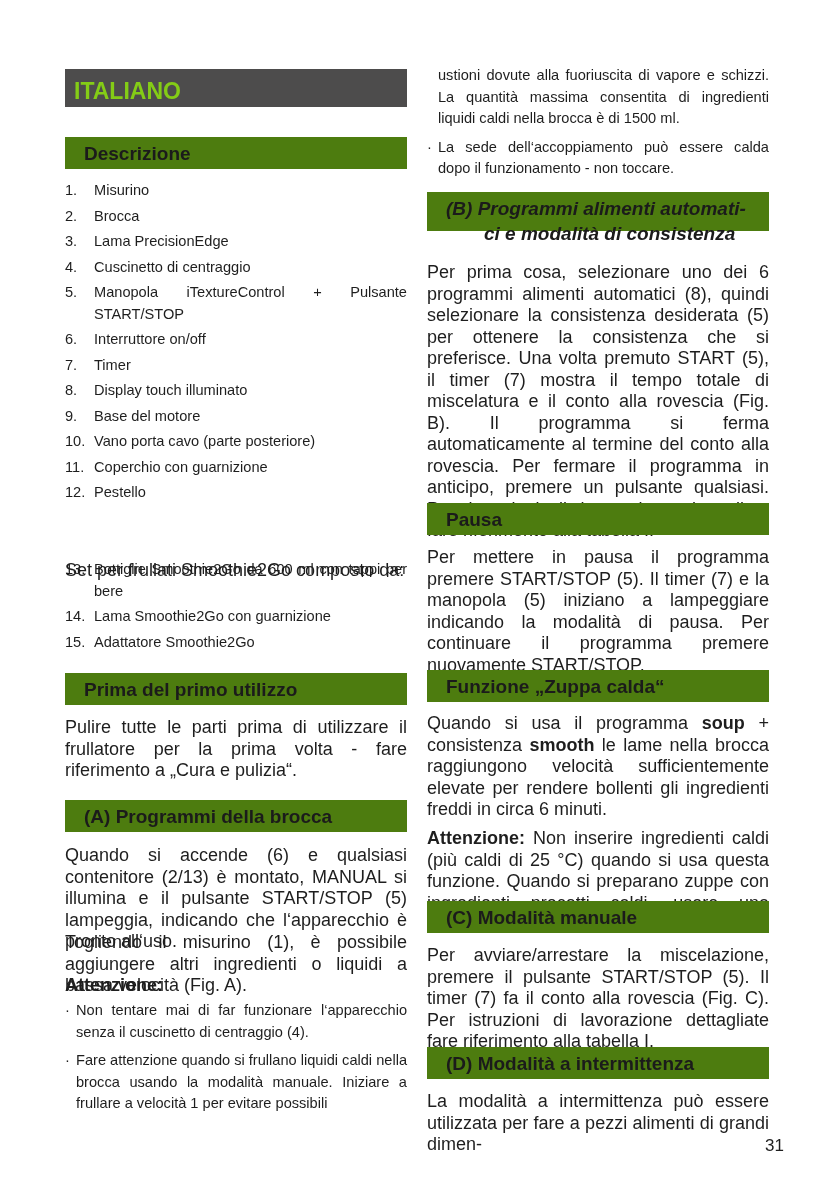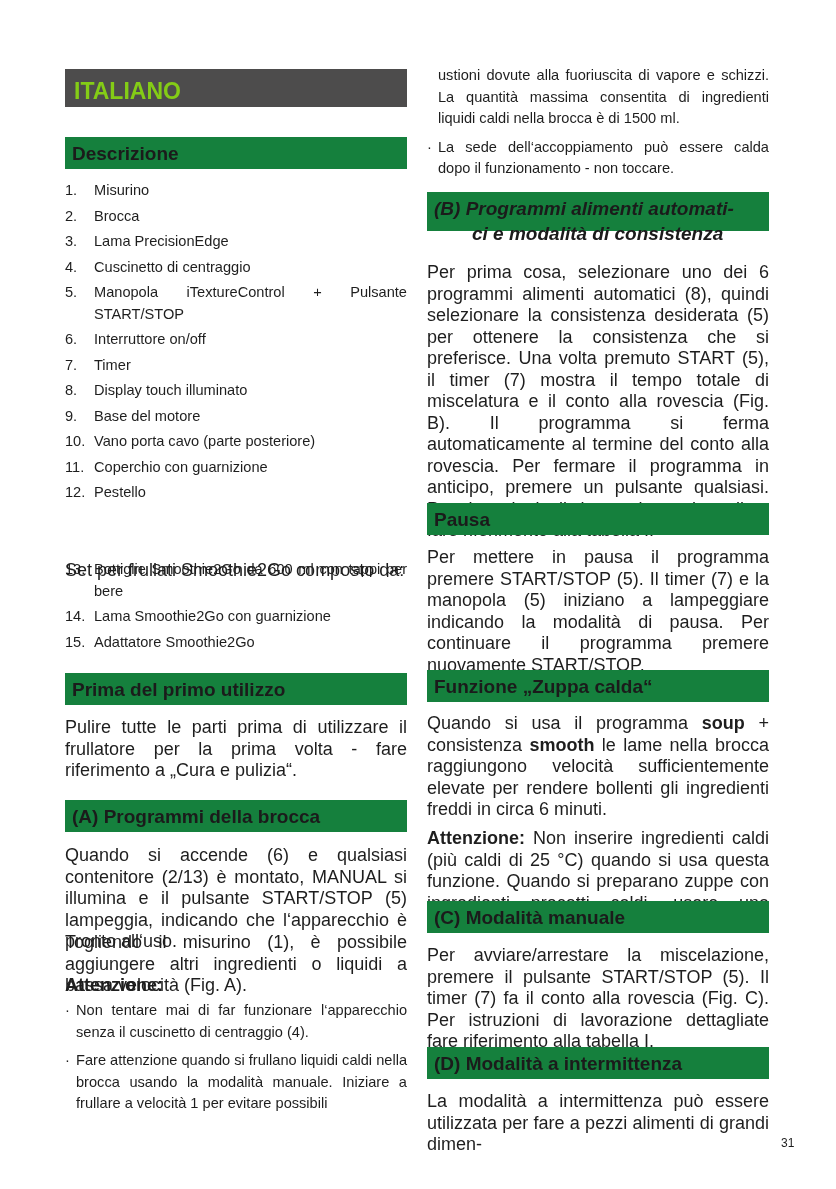--- a/index.html
+++ b/index.html
@@ -4,35 +4,35 @@
 <style>
   html, body { margin: 0; padding: 0; background: #ffffff; }
   body { width: 836px; height: 1189px; position: relative; overflow: hidden;
          font-family: "Liberation Sans", sans-serif; color: #1e1e1e; }
   .col { position: absolute; top: 0; width: 342px; }
   .col-left { left: 65px; }
   .col-right { left: 427px; }
   .abs { position: absolute; left: 0; width: 342px; }
   .lang-banner { background: #4d4c4c; color: #84cc16; font-weight: bold; font-size: 23px;
                  height: 38px; line-height: 44px; padding-left: 9px; box-sizing: border-box; }
-  .sec-head { background: #15803d; font-weight: bold; font-size: 19px; color: #1b1b1b;
-              height: 32px; line-height: 33px; padding-left: 7px; box-sizing: border-box; }
+  .sec-head { background: #4d7c0f; font-weight: bold; font-size: 19px; color: #1b1b1b;
+              height: 32px; line-height: 33px; padding-left: 19px; box-sizing: border-box; }
   .sec-head.two-line { height: 39px; line-height: 25px; padding-top: 4px; font-style: italic; }
   .sec-head .indent { display: block; padding-left: 38px; }
   .p { font-size: 18px; line-height: 21.5px; text-align: justify; margin: 0; }
   .olist { list-style: none; margin: 0; padding: 0; }
   .olist li { position: relative; padding-left: 29px; font-size: 14.6px; line-height: 21.5px;
               margin-bottom: 4px; text-align: justify; }
   .olist li .num { position: absolute; left: 0; top: 0; }
   .blist { list-style: none; margin: 0; padding: 0; }
   .blist li { position: relative; padding-left: 11px; font-size: 14.6px; line-height: 21.5px;
               margin-bottom: 7px; text-align: justify; }
   .blist li .dot { position: absolute; left: 0; top: 0; }
   .bold { font-weight: bold; }
-  .page-num { position: absolute; left: 765px; top: 1136px; font-size: 12px; margin-left: 16px; }
+  .page-num { position: absolute; left: 765px; top: 1136px; font-size: 17px; }
 </style>
 </head>
 <body>
 
 <div class="col col-left">
   <div class="abs lang-banner" style="top:69px;">ITALIANO</div>
 
   <div class="abs sec-head" style="top:137px;">Descrizione</div>
 
   <ol class="abs olist" style="top:180px;">

